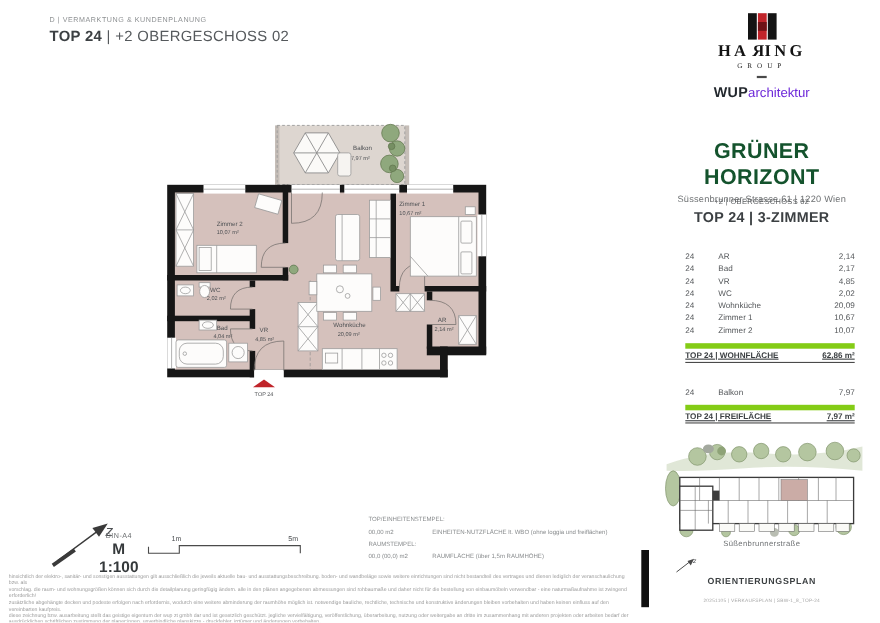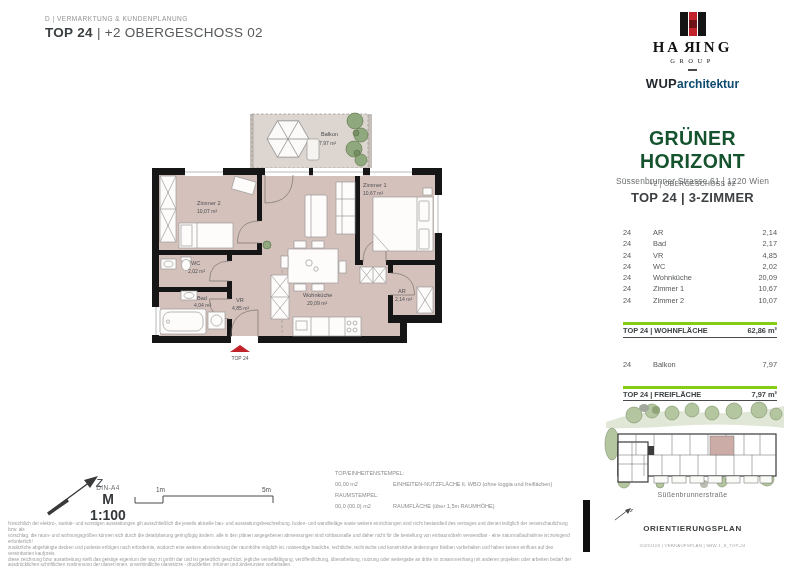--- a/index.html
+++ b/index.html
@@ -20,37 +20,37 @@
   .logo-mark .bar { width:8px; height:24px; }
   .logo-mark .bar.b { background:#141414; }
   .logo-mark .bar.r { background:#c0242a; position:relative; margin:0 1px; }
   .logo-mark .bar.r .sq { position:absolute; left:0; top:8px; width:8px; height:8px; background:#6e1216; }
   .brand-name { margin-top:3px; font-family:"Liberation Serif", serif; font-weight:700; font-size:15px; letter-spacing:3px; color:#131313; }
   .brand-name .flip { display:inline-block; transform:scaleX(-1); }
   .brand-group { margin-top:1px; font-family:"Liberation Serif", serif; font-size:6.5px; letter-spacing:4.5px; color:#1e1e1e; }
   .brand-dash { width:9px; height:2px; background:#4a4a4a; margin:5px auto 5px auto; }
   .brand-wup { font-size:13px; color:#23282e; }
   .brand-wup b { font-weight:800; letter-spacing:.3px; }
-  .brand-wup span.rest { font-weight:700; color:#0c4a6e; font-size:12px; }
+  .brand-wup span.rest { font-weight:400; color:#6d28d9; font-size:12px; }
 
   
   .proj { left:600px; top:127px; width:185px; text-align:center; }
   .proj-title { font-size:19.5px; font-weight:700; letter-spacing:.4px; color:#14532d; }
   .proj-addr { margin-top:3px; font-size:8.4px; color:#6e7173; letter-spacing:.2px; }
   .unitblock { left:600px; top:180px; width:185px; text-align:center; }
   .unit-floor { font-size:6.8px; color:#5c5f61; letter-spacing:.3px; }
   .unit-name { margin-top:3px; font-size:13px; font-weight:700; color:#3c4043; letter-spacing:.3px; }
 
   
   .atable { left:623px; top:227px; width:154px; font-size:7.4px; color:#54575a; }
   .arow { display:flex; line-height:11.3px; }
   .arow .c-unit { width:30px; }
   .arow .c-room { flex:1; }
   .arow .c-val { width:34px; text-align:right; }
-  .atotal { display:flex; border-top:3px solid #84cc16; border-bottom:1px solid #4a4a4a; line-height:11.5px; font-weight:700; color:#3c4043; margin-top:16px; }
+  .atotal { display:flex; border-top:5px solid #84cc16; border-bottom:1px solid #4a4a4a; line-height:11.5px; font-weight:700; color:#3c4043; margin-top:6px;text-decoration:underline; }
   .atotal .c-lab { flex:1; }
   .atotal .c-val { width:40px; text-align:right; }
   .aspacer { height:21px; }
 
   
   .fp { left:55px; top:103px; }
   svg text { font-family:"Liberation Sans", sans-serif; fill:#4e5154; }
   .roomname { font-size:5.6px; }
   .roomarea { font-size:5.1px; }
 

